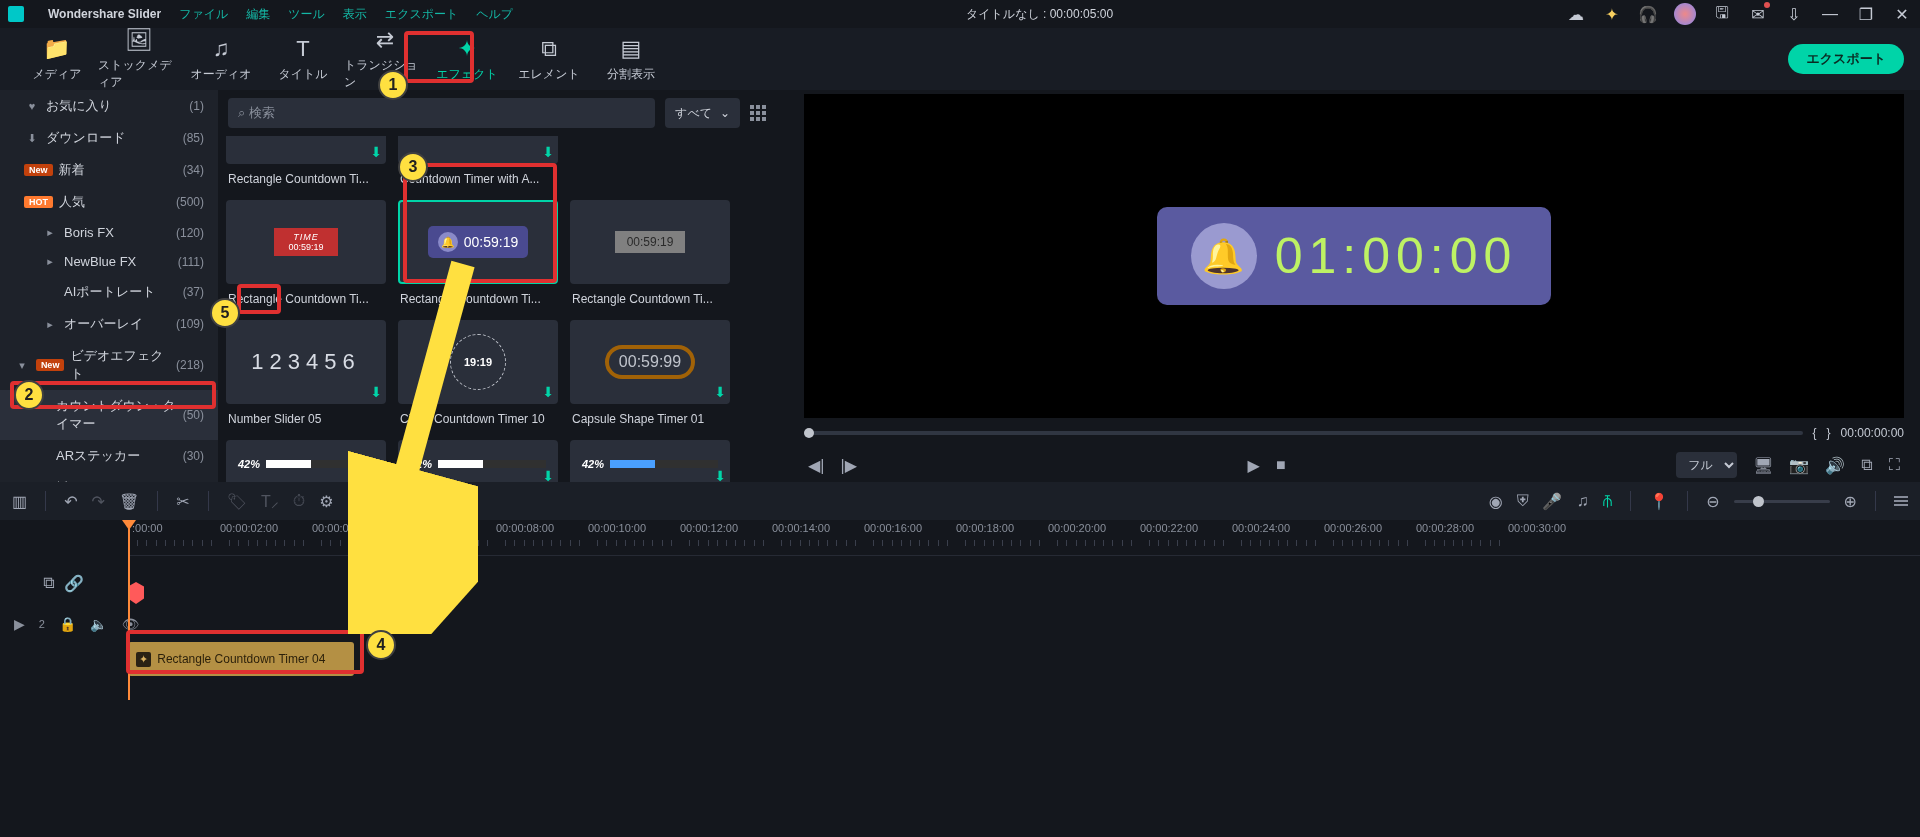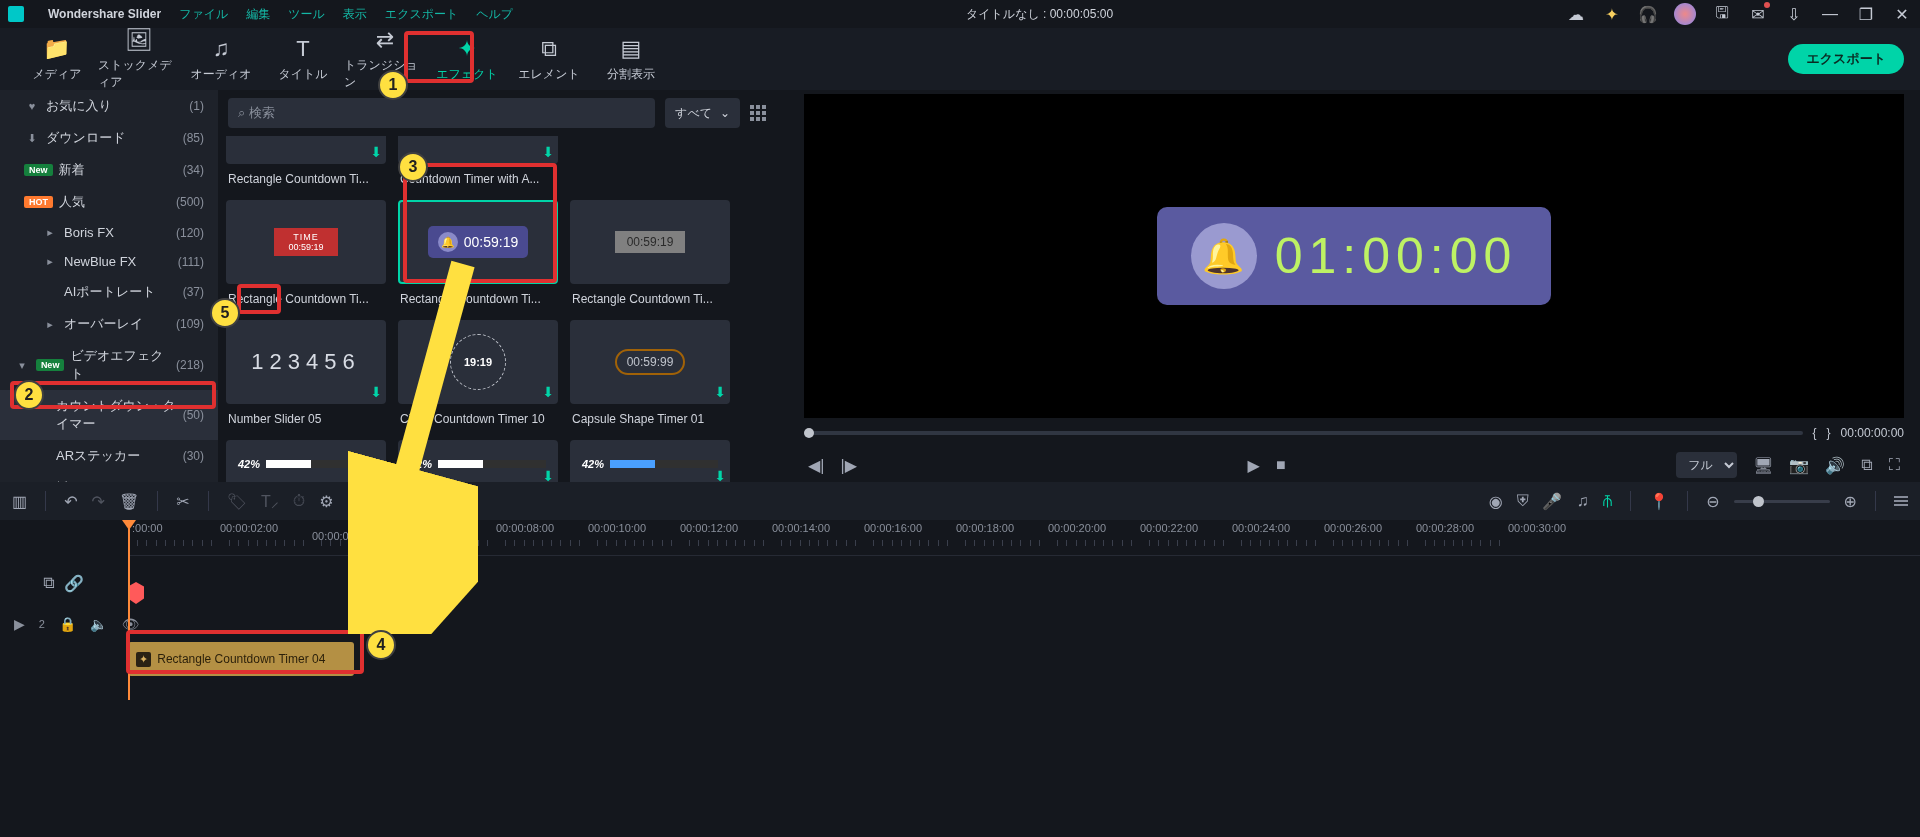--- a/index.html
+++ b/index.html
@@ -28,21 +28,21 @@
 .export-btn { margin-left: auto; background: #00d4a8; color: #0a2a22; font-weight: 600; padding: 6px 18px; border-radius: 16px; font-size: 13px; cursor: pointer; }
 
 
 .main-row { display: flex; height: 392px; }
 
 
 .sidebar { width: 218px; background: #1e222a; overflow-y: auto; }
 .side-item { display: flex; align-items: center; padding: 7px 14px 7px 24px; font-size: 13px; cursor: pointer; position: relative; }
 .side-item .cnt { margin-left: auto; color: #8a909c; font-size: 12px; }
 .badge { font-size: 9px; padding: 1px 5px; border-radius: 2px; margin-right: 6px; font-weight: 700; }
-.badge.new { background: #15803d; color: #fff; }
+.badge.new { background: #c2410c; color: #fff; }
 .badge.hot { background: #ff7a2f; color: #fff; }
 .side-item .pre { width: 16px; display: inline-flex; justify-content: center; margin-right: 6px; color: #8a909c; font-size: 11px; }
 .side-item.sub { padding-left: 42px; }
 .side-item.subsub { padding-left: 56px; }
 .side-item.active { background: #2a2f3a; }
 
 
 .grid-panel { width: 558px; background: #14171d; display: flex; flex-direction: column; }
 .search-row { display: flex; align-items: center; padding: 8px 10px; gap: 10px; }
 .search-box { flex: 1; background: #2a2f3a; border-radius: 4px; height: 30px; display: flex; align-items: center; padding: 0 10px; color: #8a909c; font-size: 13px; }
@@ -103,25 +103,25 @@
 
 .annot-box { position: absolute; border: 4px solid #e03030; border-radius: 4px; z-index: 50; pointer-events: none; }
 .annot-num { position: absolute; width: 30px; height: 30px; background: #ffe040; border: 2px solid #404040; border-radius: 50%; display: flex; align-items: center; justify-content: center; font-weight: 700; color: #202020; z-index: 55; font-size: 16px; pointer-events: none; }
 .annot-arrow { position: absolute; z-index: 52; pointer-events: none; }
 
 
 .mock-rect-timer { background: #4a4a90; padding: 6px 10px; border-radius: 5px; display: flex; align-items: center; gap: 6px; }
 .mock-rect-timer .bell { width: 20px; height: 20px; background: #8a8ac8; border-radius: 50%; display: flex; align-items: center; justify-content: center; font-size: 11px; color:#fff; }
 .mock-rect-timer .t { font-size: 14px; color: #fff; }
 .mock-red { background: #c03030; padding: 4px 14px; color: #fff; font-size: 9px; text-align: center; }
-.mock-red .t { font-size: 9px; letter-spacing: 1px; }
+.mock-red .t { font-size: 9px; letter-spacing: 1px; font-style: italic; }
 .mock-grey { background: #808080; padding: 4px 12px; color: #2a2a2a; font-size: 12px; }
 .mock-num { color: #d8dce4; font-size: 22px; letter-spacing: 6px; }
 .mock-circ { width: 56px; height: 56px; border: 1px dashed #c0c4cc; border-radius: 50%; display: flex; align-items: center; justify-content: center; font-size: 11px; color: #fff; font-weight: 700; }
-.mock-round { border: 2px solid #a16207; border-radius: 18px; padding: 4px 10px; color: #c0c4cc; font-size: 12px; }
+.mock-round { border: 4px solid #a16207; border-radius: 18px; padding: 4px 10px; color: #c0c4cc; font-size: 16px; }
 .mock-prog { display: flex; align-items: center; gap: 6px; width: 100%; padding: 0 12px; }
 .mock-prog .pct { font-size: 11px; font-weight: 700; font-style: italic; color: #fff; }
 .mock-prog .bar { flex: 1; height: 8px; background: #303030; position: relative; }
 .mock-prog .bar .fill { position: absolute; left: 0; top: 0; bottom: 0; width: 42%; }
 </style>
 </head>
 <body>
 
 <div class="title-bar">
   <div class="left">
@@ -457,21 +457,21 @@
       <div class="tl-ruler-tick" style="left: 92px;">00:00:02:00</div>
       <div class="tl-ruler-tick minor" style="left: 9.2px;"></div>
       <div class="tl-ruler-tick minor" style="left: 18.4px;"></div>
       <div class="tl-ruler-tick minor" style="left: 27.6px;"></div>
       <div class="tl-ruler-tick minor" style="left: 36.8px;"></div>
       <div class="tl-ruler-tick minor" style="left: 46px;"></div>
       <div class="tl-ruler-tick minor" style="left: 55.2px;"></div>
       <div class="tl-ruler-tick minor" style="left: 64.4px;"></div>
       <div class="tl-ruler-tick minor" style="left: 73.6px;"></div>
       <div class="tl-ruler-tick minor" style="left: 82.8px;"></div>
-      <div class="tl-ruler-tick" style="left: 184px; margin-top: 8px;">00:00:04:00</div>
+      <div class="tl-ruler-tick" style="left: 184px;">00:00:04:00</div>
       <div class="tl-ruler-tick minor" style="left: 101.2px;"></div>
       <div class="tl-ruler-tick minor" style="left: 110.4px;"></div>
       <div class="tl-ruler-tick minor" style="left: 119.6px;"></div>
       <div class="tl-ruler-tick minor" style="left: 128.8px;"></div>
       <div class="tl-ruler-tick minor" style="left: 138px;"></div>
       <div class="tl-ruler-tick minor" style="left: 147.2px;"></div>
       <div class="tl-ruler-tick minor" style="left: 156.4px;"></div>
       <div class="tl-ruler-tick minor" style="left: 165.6px;"></div>
       <div class="tl-ruler-tick minor" style="left: 174.8px;"></div>
       <div class="tl-ruler-tick" style="left: 276px;">00:00:06:00</div>

